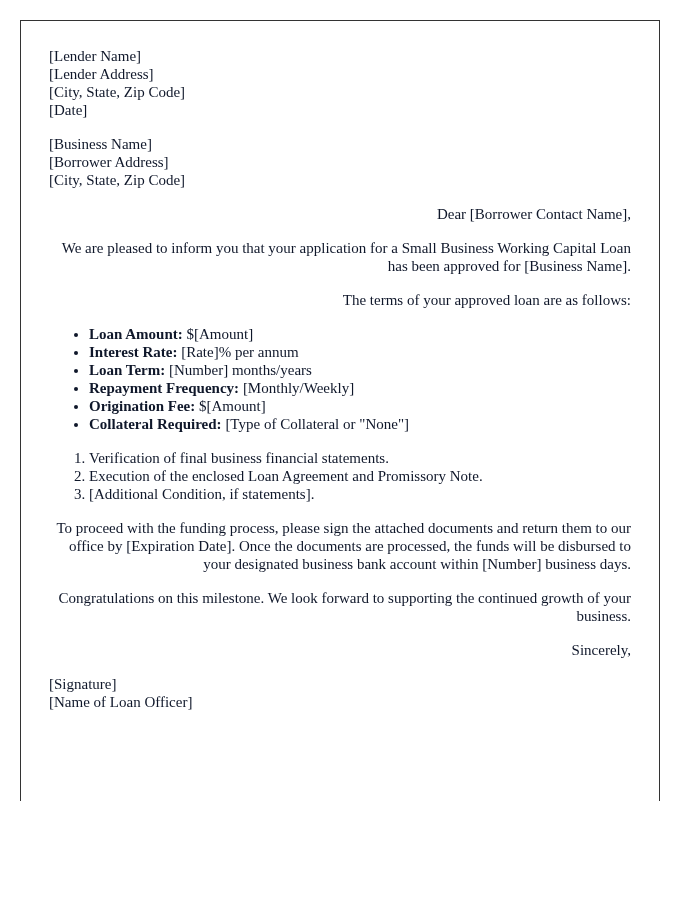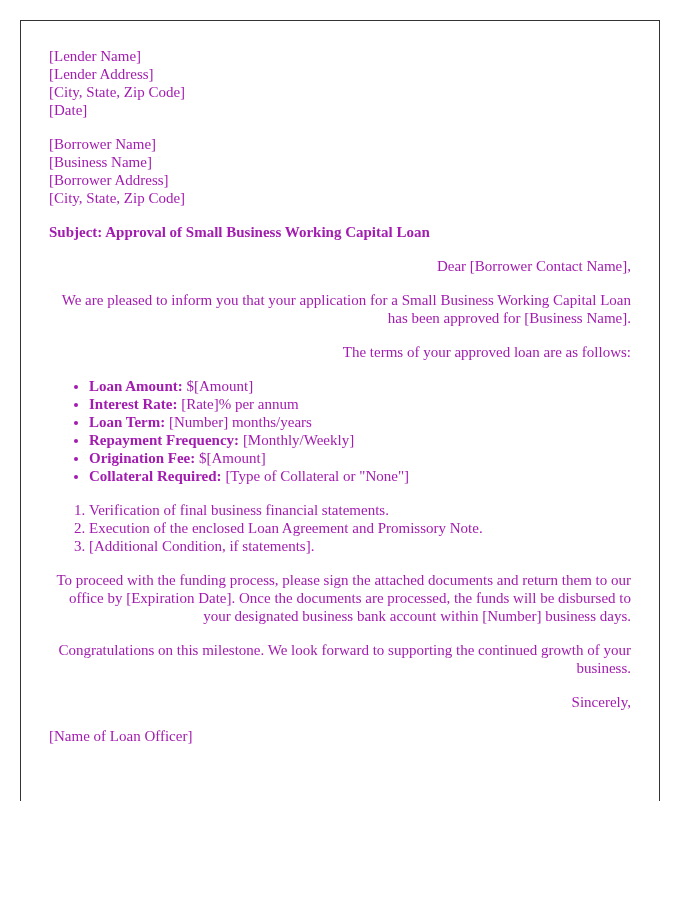--- a/index.html
+++ b/index.html
@@ -8,21 +8,21 @@
     position: absolute;
     left: 20px; top: 20px;
     width: 640px; height: 781px;
     border: 1px solid #333333;
     border-bottom: none;
     box-sizing: border-box;
     padding: 26px 28px 0 28px;
     font-family: "Liberation Serif", serif;
     font-size: 15px;
     line-height: 18px;
-    color: #a21caf;
+    color: #0f172a;
     overflow: hidden;
   }
   .block { margin: 0 0 16px 0; }
   .line { display: block; }
   .subject { font-weight: bold; margin: 0 0 16px 0; }
   p { margin: 0 0 16px 0; text-align: right; }
   ul, ol { margin: 0 0 16px 0; padding-left: 40px; }
   li { margin: 0; }
   strong { font-weight: bold; }
 </style>
@@ -31,27 +31,25 @@
 
 <div class="letter">
   <div class="block">
     <span class="line">[Lender Name]</span>
     <span class="line">[Lender Address]</span>
     <span class="line">[City, State, Zip Code]</span>
     <span class="line">[Date]</span>
   </div>
 
   <div class="block">
-    <span class="line">[Borrower Name]</span>
     <span class="line">[Business Name]</span>
     <span class="line">[Borrower Address]</span>
     <span class="line">[City, State, Zip Code]</span>
   </div>
 
-  <div class="subject">Subject: Approval of Small Business Working Capital Loan</div>
 
   <p>Dear [Borrower Contact Name],</p>
   <p>We are pleased to inform you that your application for a Small Business Working Capital Loan has been approved for [Business Name].</p>
   <p>The terms of your approved loan are as follows:</p>
 
   <ul>
     <li><strong>Loan Amount:</strong><span> $[Amount]</span></li>
     <li><strong>Interest Rate:</strong><span> [Rate]% per annum</span></li>
     <li><strong>Loan Term:</strong><span> [Number] months/years</span></li>
     <li><strong>Repayment Frequency:</strong><span> [Monthly/Weekly]</span></li>
@@ -64,15 +62,16 @@
     <li>Verification of final business financial statements.</li>
     <li>Execution of the enclosed Loan Agreement and Promissory Note.</li>
     <li>[Additional Condition, if statements].</li>
   </ol>
 
   <p>To proceed with the funding process, please sign the attached documents and return them to our office by [Expiration Date]. Once the documents are processed, the funds will be disbursed to your designated business bank account within [Number] business days.</p>
   <p>Congratulations on this milestone. We look forward to supporting the continued growth of your business.</p>
   <p>Sincerely,</p>
 
   <div class="block">
+    <span class="line">[Signature]</span>
     <span class="line">[Name of Loan Officer]</span>
   </div>
 </div>
 
 </body></html>

